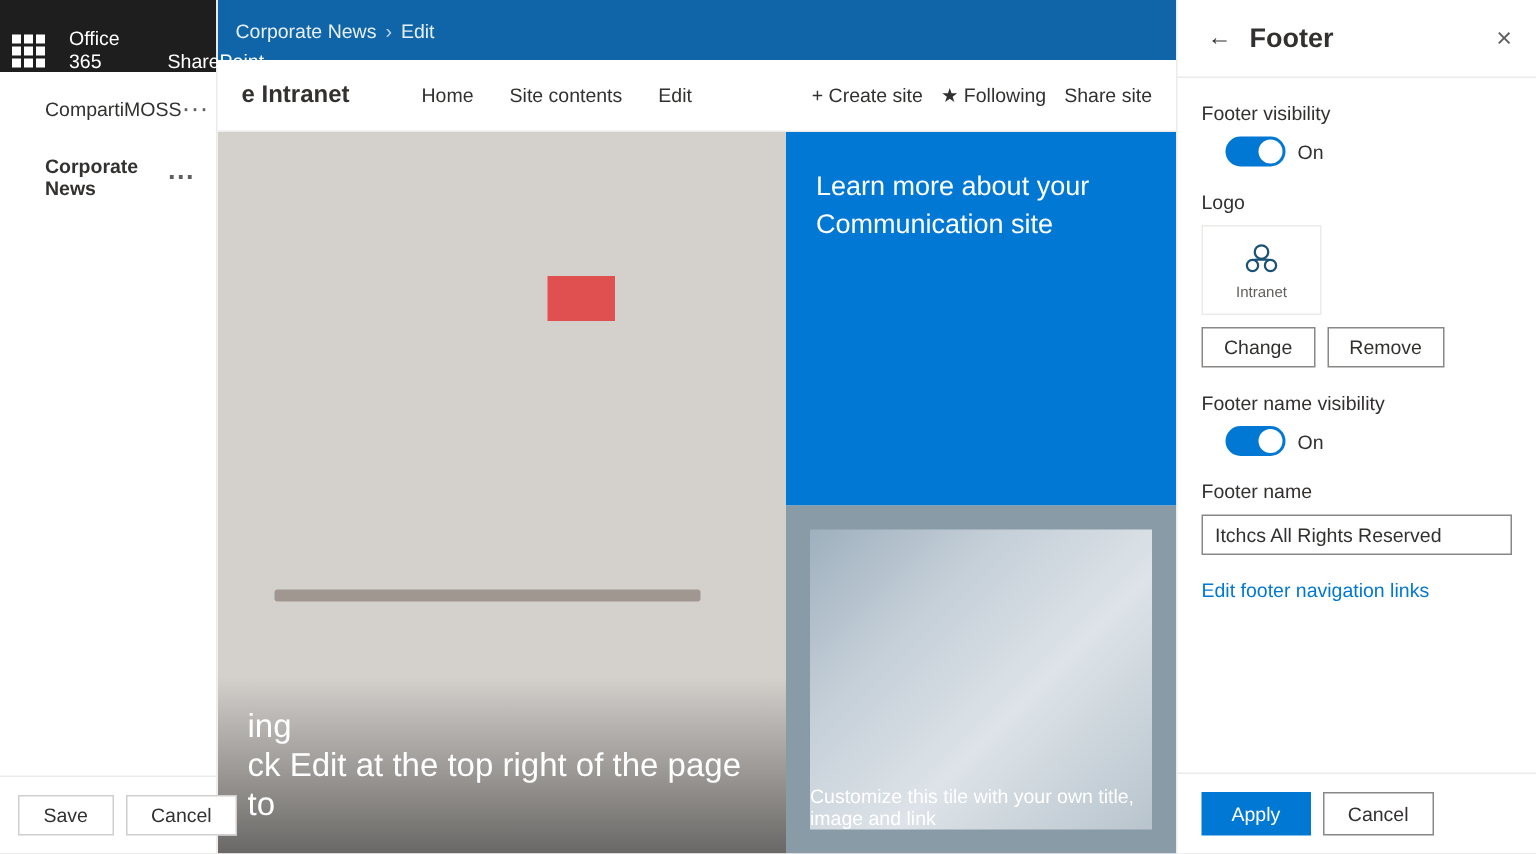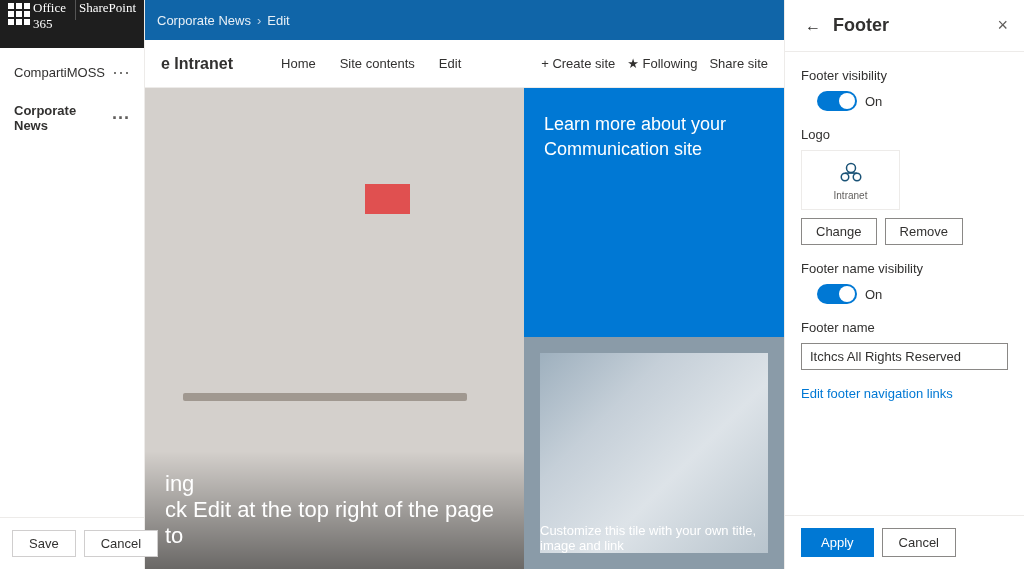--- a/index.html
+++ b/index.html
@@ -13,42 +13,41 @@
       display: flex;
       flex-direction: column;
       flex-shrink: 0;
       z-index: 10;
       height: 569px;
     }
     .sidebar-header {
       height: 48px;
       background: #1e1e1e;
       display: flex;
-      align-items: flex-start;
+      align-items: flex-end;
       padding: 0 8px;
-      gap: 3px;
-      font-family: Liberation Serif, serif;
+      gap: 16px;
     }
     .waffle-icon {
       width: 28px; height: 28px;
       display: flex; align-items: center; justify-content: center;
       cursor: pointer;
     }
     .waffle-grid {
       display: grid;
       grid-template-columns: repeat(3, 6px);
       grid-template-rows: repeat(3, 6px);
       gap: 2px;
     }
     .waffle-dot { width: 6px; height: 6px; background: #fff; }
     .office-logo-text { color: #fff; font-size: 13px; }
     .divider-v { width: 1px; height: 20px; background: #555; }
     .sharepoint-text { color: #fff; font-size: 13px; }
 
-    .sidebar-items { flex: 1; padding-top: 4px; }
+    .sidebar-items { flex: 1; padding-top: 4px; padding-left: 16px; }
     .sidebar-item {
       display: flex;
       align-items: center;
       justify-content: space-between;
       padding: 10px 14px;
       cursor: pointer;
       font-size: 13px;
       color: #323130;
     }
     .sidebar-item.active { font-weight: 600; }
@@ -250,21 +249,21 @@
       background: #fff;
       position: absolute;
       top: 2px;
       transition: left 0.2s;
     }
     .toggle.on .toggle-thumb { left: 22px; }
     .toggle-label { font-size: 13px; color: #323130; }
 
     
     .logo-box {
-      width: 99px; height: 60px;
+      width: 80px; height: 60px;
       border: 1px solid #edebe9;
       display: flex;
       flex-direction: column;
       align-items: center;
       justify-content: center;
       gap: 4px;
       padding: 8px;
     }
     .logo-icon-svg { width: 36px; height: 36px; }
     .logo-caption { font-size: 10px; color: #605e5c; }

